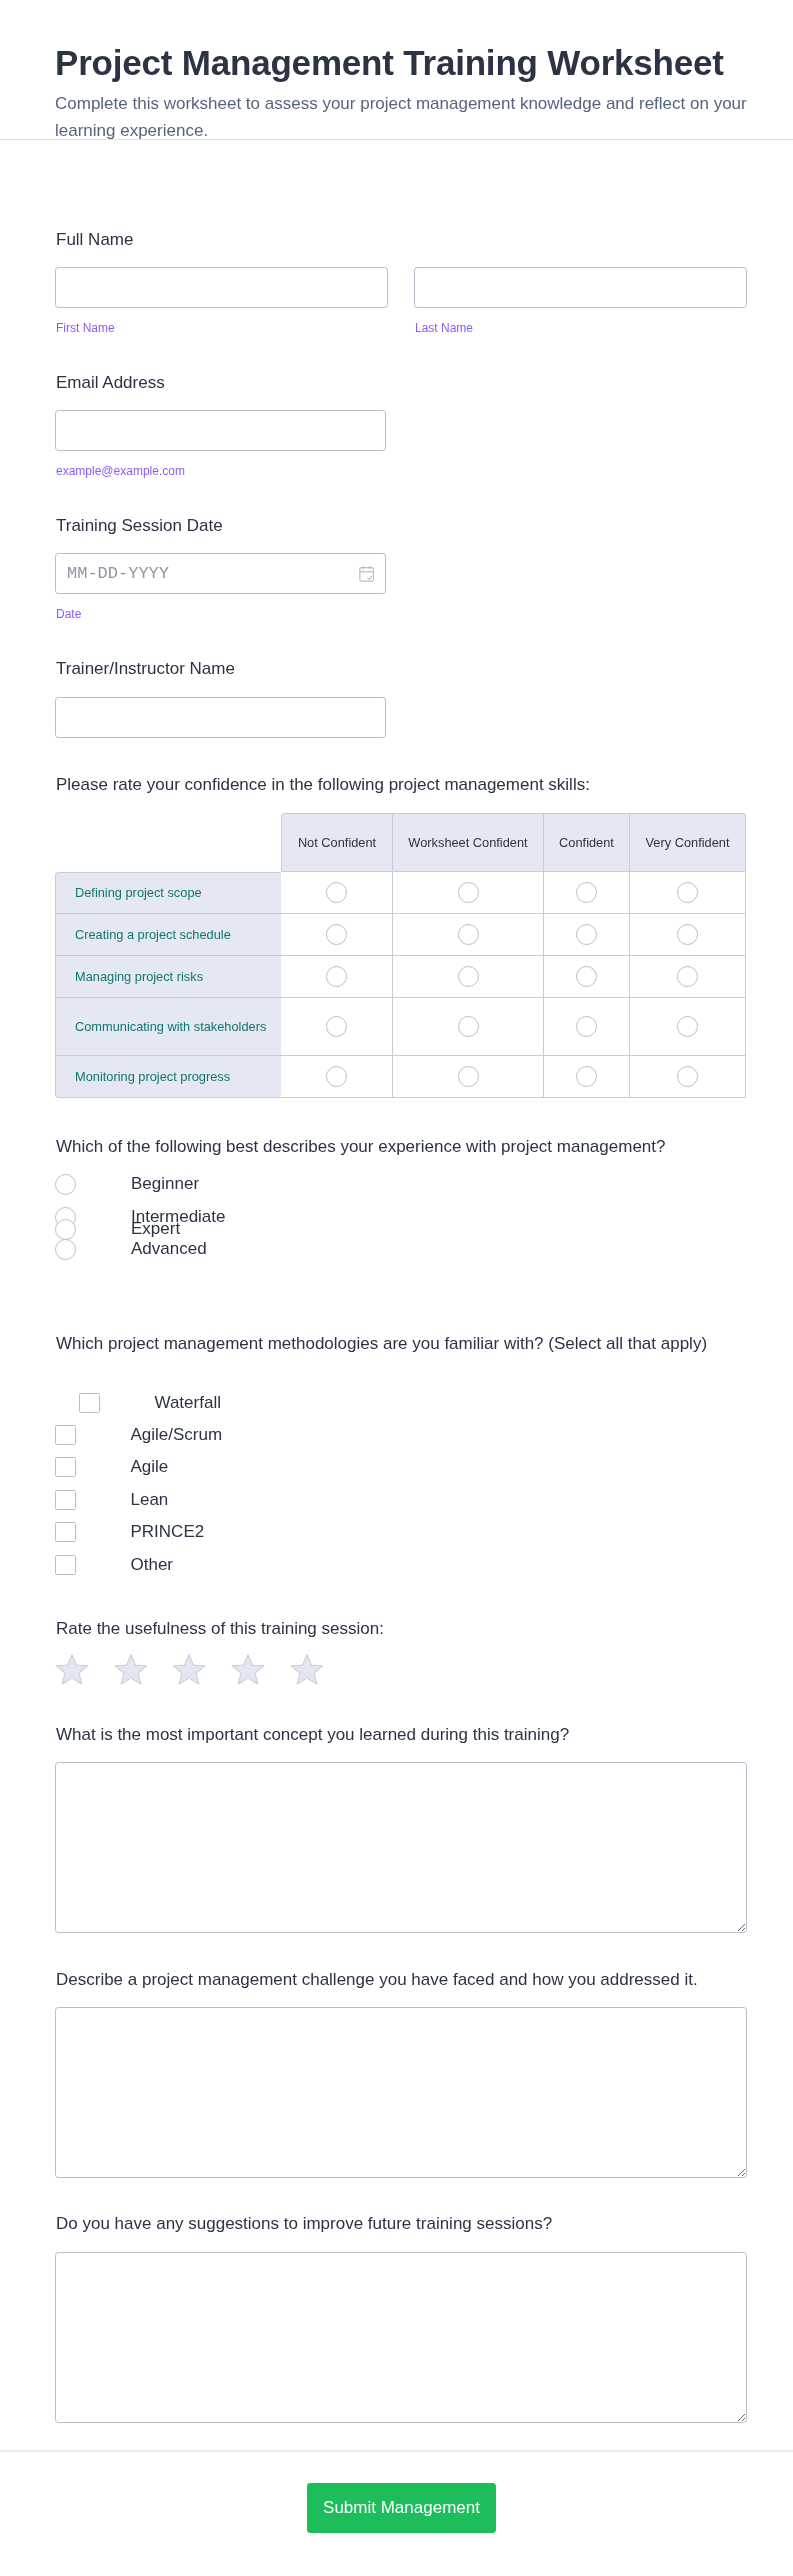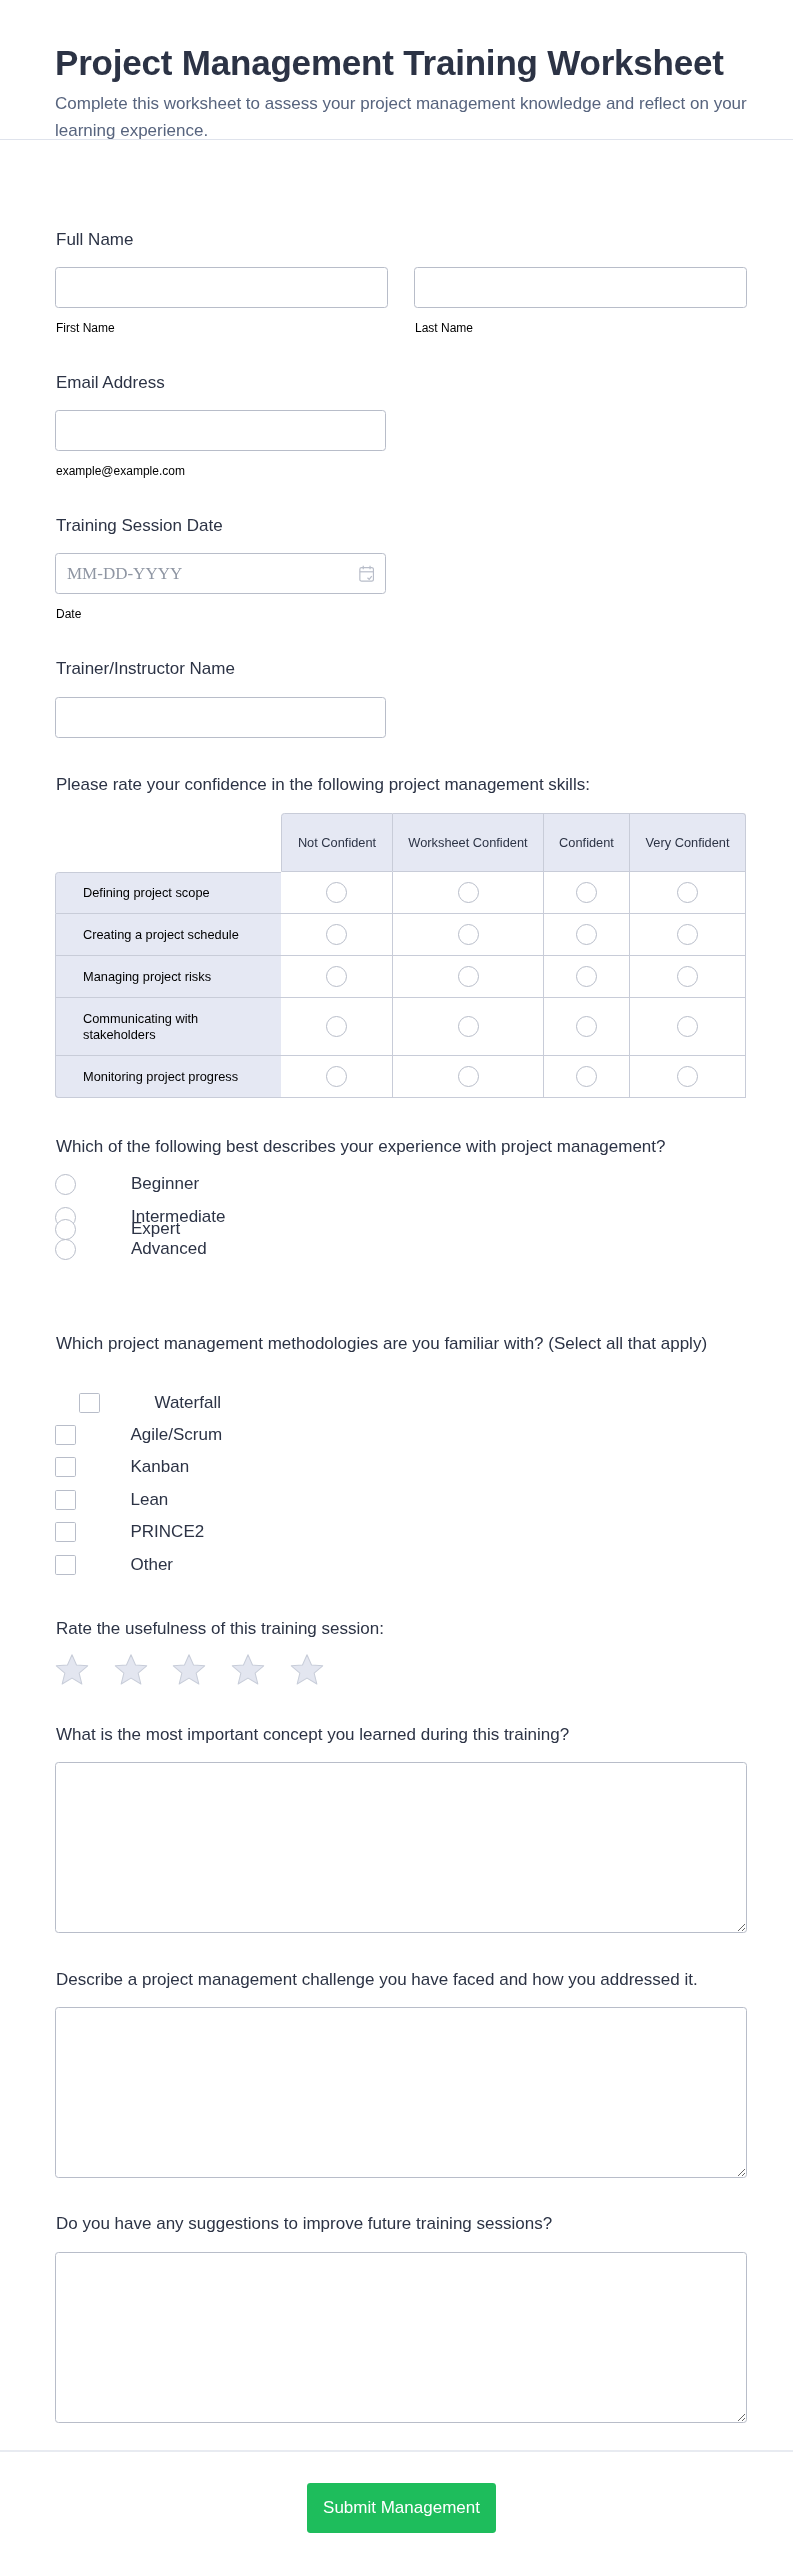--- a/index.html
+++ b/index.html
@@ -12,44 +12,44 @@
     overflow: hidden;
   }
 
   
   .header { position: absolute; left: 0; top: 0; width: 793px; height: 140px; border-bottom: 1.7px solid #dfe3ec; }
   .title { position: absolute; left: 55px; top: 43px; font-size: 35px; font-weight: 700; color: #2c3345; letter-spacing: -0.2px; white-space: nowrap; }
   .subtitle { position: absolute; left: 55px; top: 90px; width: 699px; font-size: 17px; line-height: 27px; color: #57647e; }
 
   
   .label { position: absolute; left: 56px; font-size: 17px; color: #2c3345; white-space: nowrap; }
-  .sublabel { position: absolute; font-size: 12px; color: #000000; white-space: nowrap; }
+  .sublabel { position: absolute; font-size: 12px; color: #8b5cf6; white-space: nowrap; }
 
   .input {
     position: absolute; height: 41px; border: 0.9px solid #b8bdc9; border-radius: 3.4px; background: #fff;
-    font-family: Liberation Serif, serif; font-size: 17px; color: #4d7c0f; padding: 12px 11px; outline: none;
+    font-family: Liberation Mono, monospace; font-size: 17px; color: #4d7c0f; padding: 12px 11px; outline: none;
   }
   .input::placeholder { color: #8f96a3; }
 
   .date-wrap { position: absolute; left: 55px; top: 553px; width: 331px; height: 41px; }
   .date-wrap .input { position: absolute; left: 0; top: 0; width: 331px; }
   .calendar-icon { position: absolute; right: 12px; top: 12px; width: 15.3px; height: 17px; }
 
   
   .matrix-head-cell {
     position: absolute; top: 813px; height: 59px; background: #e5e8f3; border: 0.9px solid #c8ccd8; border-left: none;
     display: flex; align-items: center; justify-content: center; text-align: center;
     font-size: 12.8px; line-height: 16px; color: #2c3345;
   }
   .matrix-head-cell.first { border-left: 0.9px solid #c8ccd8; border-top-left-radius: 3.4px; }
   .matrix-head-cell.last { border-top-right-radius: 3.4px; }
   .row-label {
     position: absolute; left: 55px; width: 228px; background: #e5e8f3; border: 0.9px solid #c8ccd8; border-top: none;
-    display: flex; align-items: center; padding-left: 27px; padding-right: 8.5px;
-    font-size: 12.8px; line-height: 16px; color: #000000;
+    display: flex; align-items: center; padding-left: 19px; padding-right: 8.5px;
+    font-size: 12.8px; line-height: 16px; color: #0f766e;
   }
   .row-label.first { border-top: 0.9px solid #c8ccd8; border-top-left-radius: 3.4px; }
   .row-label.last { border-bottom-left-radius: 3.4px; }
   .cell {
     position: absolute; background: #fff; border-right: 0.9px solid #c8ccd8; border-bottom: 0.9px solid #c8ccd8;
     display: flex; align-items: center; justify-content: center;
   }
   .radio-circle { width: 21px; height: 21px; border: 0.9px solid #b8bdc9; border-radius: 50%; background: #fff; cursor: pointer; }
 
   
@@ -207,21 +207,21 @@
     <div class="opt" style="top: 1392px; margin-left: 24px;">
       <span class="check"></span>
       <span class="txt">Waterfall</span>
     </div>
     <div class="opt" style="top: 1424px;">
       <span class="check"></span>
       <span class="txt">Agile/Scrum</span>
     </div>
     <div class="opt" style="top: 1456px;">
       <span class="check"></span>
-      <span class="txt">Kanban</span>
+      <span class="txt">Agile</span>
     </div>
     <div class="opt" style="top: 1489px;">
       <span class="check"></span>
       <span class="txt">Lean</span>
     </div>
     <div class="opt" style="top: 1521px;">
       <span class="check"></span>
       <span class="txt">PRINCE2</span>
     </div>
     <div class="opt" style="top: 1554px;">

